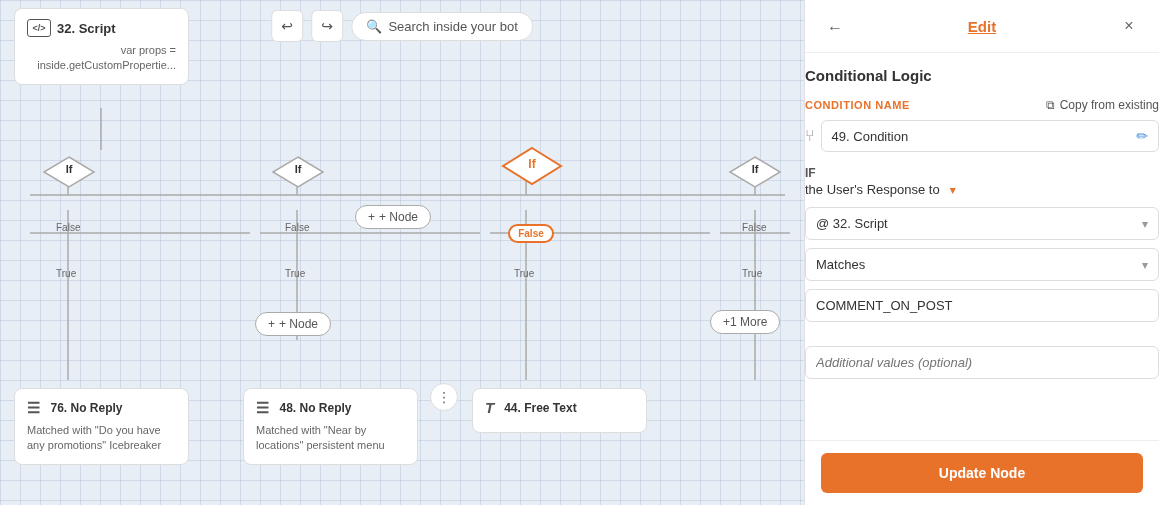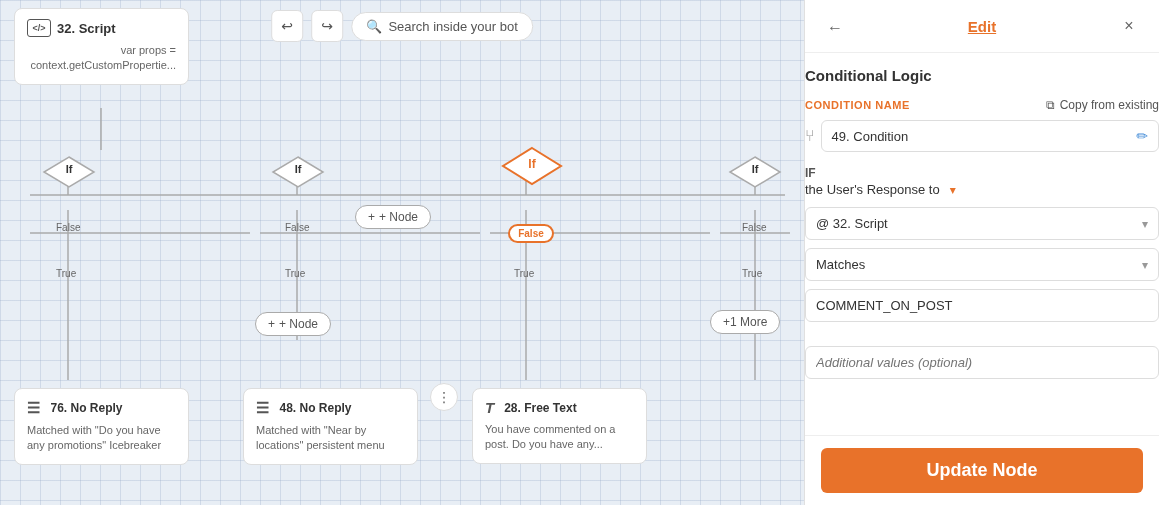--- a/index.html
+++ b/index.html
@@ -257,21 +257,21 @@
       padding: 12px 16px;
       border-top: 1px solid #eee;
     }
     .update-btn {
       width: 100%;
       background: #e8722a;
       color: white;
       border: none;
       border-radius: 6px;
       padding: 12px;
-      font-size: 18px;
+      font-size: 14px;
       font-weight: 600;
       cursor: pointer;
     }
 
     
     .canvas-svg {
       position: absolute;
       top: 0; left: 0;
       width: 100%; height: 100%;
       pointer-events: none;
@@ -291,21 +291,21 @@
     </div>
   </div>
 
   <div class="script-card">
     <div class="card-title-row">
       <div class="card-icon">&lt;/&gt;</div>
       <span>32. Script</span>
     </div>
     <div class="card-code">
       <span>var props =</span><br>
-      <span>context.getCustomPropertie...</span>
+      <span>inside.getCustomPropertie...</span>
     </div>
   </div>
 
   <svg class="canvas-svg">
 
     <line x1="101" y1="108" x2="101" y2="150" stroke="#aaa" stroke-width="1.5"></line>
 
     <line x1="30" y1="195" x2="785" y2="195" stroke="#aaa" stroke-width="1.5"></line>
 
     <line x1="68" y1="180" x2="68" y2="195" stroke="#aaa" stroke-width="1.5"></line>
@@ -389,23 +389,22 @@
     <div class="card-title-row">
       <div style="font-size:15px; color:#555; margin-right:4px;">☰</div>
       <span>48. No Reply</span>
     </div>
     <div class="card-text">Matched with "Near by locations" persistent menu</div>
   </div>
 
   <div class="bottom-card" style="left:472px; top:388px;">
     <div class="card-title-row">
       <div style="font-size:15px; color:#555; margin-right:4px; font-weight:bold; font-style:italic;">T</div>
-      <span>28. Free Text</span>
-    </div>
-    <div class="card-text">You have commented on a post. Do you have any...</div>
+      <span>44. Free Text</span>
+    </div>
   </div>
 
 </div>
 
 <div class="right-panel">
 
   <div class="panel-header">
     <button class="panel-nav-btn">←</button>
     <span class="panel-header-title">Edit</span>
     <button class="panel-nav-btn">×</button>

